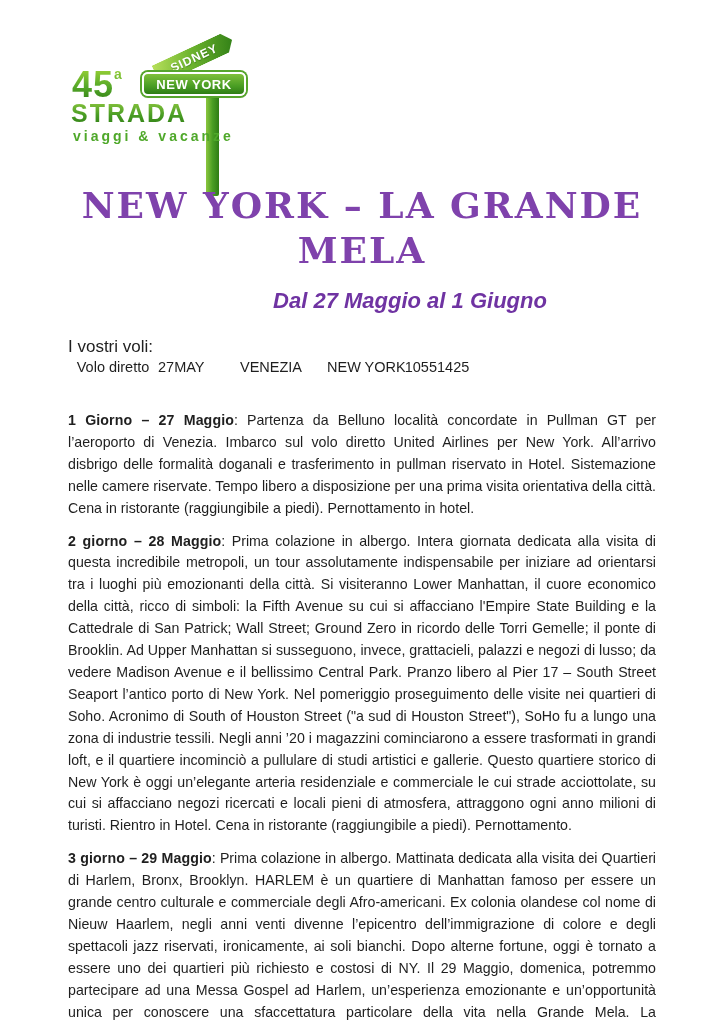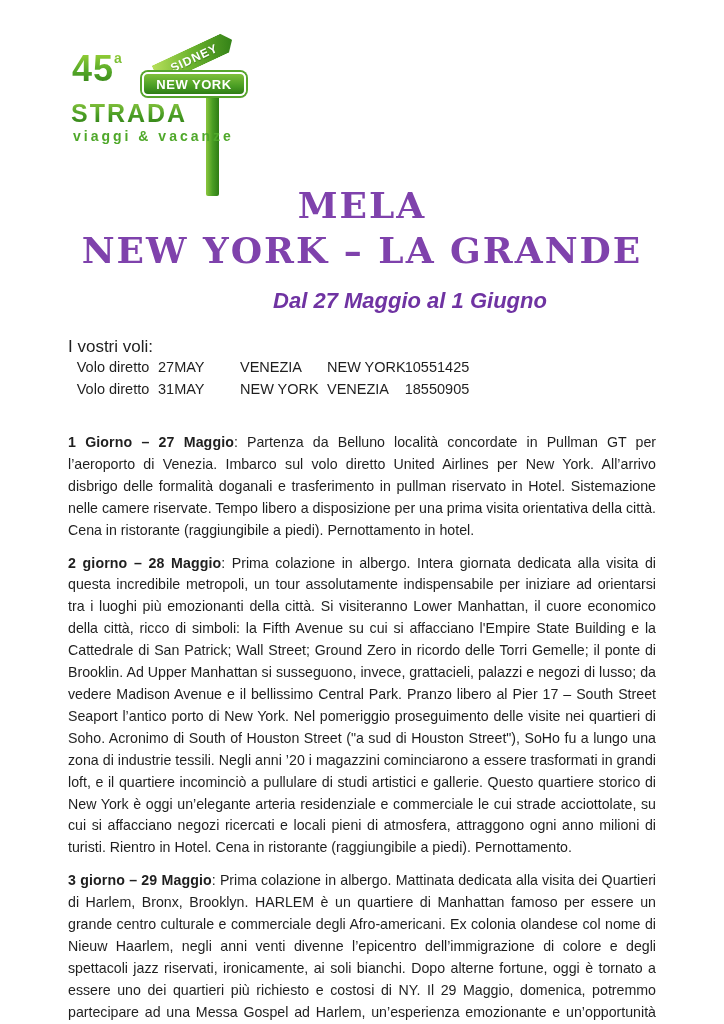--- a/index.html
+++ b/index.html
@@ -8,21 +8,21 @@
     width:724px; height:1024px;
     position:relative;
     font-family:"Liberation Sans", sans-serif;
     color:#1f1f1f;
     overflow:hidden;
   }
 
   
   .logo { position:absolute; left:70px; top:33px; width:195px; height:135px; }
   .logo-num {
-    position:absolute; left:2px; top:18px;
+    position:absolute; left:2px; top:34px;
     font-size:36px; font-weight:900; line-height:1;
     background:linear-gradient(180deg,#9ed437 0%,#55a828 55%,#2e7d15 100%);
     -webkit-background-clip:text; background-clip:text; color:transparent;
     letter-spacing:1px;
   }
   .logo-num sup { font-size:14px; font-weight:900; vertical-align:top; }
   .logo-name {
     position:absolute; left:1px; top:68px;
     font-size:25px; font-weight:900; line-height:1; letter-spacing:2px;
     background:linear-gradient(180deg,#8cc63f 0%,#4a9e24 55%,#2e7d15 100%);
@@ -110,37 +110,34 @@
   </div>
   <div class="sign-newyork">
     <span>NEW YORK</span>
   </div>
   <div class="logo-num"><span>45</span><sup>a</sup></div>
   <div class="logo-name">STRADA</div>
   <div class="logo-tagline">viaggi &amp; vacanze</div>
 </div>
 
 <h1 class="doc-title">
+  <div>NEW YORK – LA GRANDE</div>
   <div>MELA</div>
-  <div>NEW YORK – LA GRANDE</div>
 </h1>
 
 <div class="doc-subtitle">Dal 27 Maggio al 1 Giugno</div>
 
 <div class="content">
 
   <div class="flights-intro">I vostri voli:</div>
 
   <div class="flight-row">
     <span class="fc fc-type">Volo diretto</span><span class="fc fc-date">27MAY</span><span class="fc fc-from">VENEZIA</span><span class="fc fc-to">NEW YORK</span><span class="fc fc-dep">1055</span><span class="fc">1425</span>
   </div>
 
-  <div class="flight-row">
-    <span class="fc fc-type">Volo diretto</span><span class="fc fc-date">31MAY</span><span class="fc fc-from">NEW YORK</span><span class="fc fc-to">VENEZIA</span><span class="fc fc-dep">1855</span><span class="fc">0905</span>
-  </div>
 
   <p class="para first"><b>1 Giorno – 27 Maggio</b><span>: Partenza da Belluno località concordate in Pullman GT per l’aeroporto di Venezia. Imbarco sul volo diretto United Airlines per New York. All’arrivo disbrigo delle formalità doganali e trasferimento in pullman riservato in Hotel. Sistemazione nelle camere riservate. Tempo libero a disposizione per una prima visita orientativa della città. Cena in ristorante (raggiungibile a piedi). Pernottamento in hotel.</span></p>
 
   <p class="para"><b>2 giorno – 28 Maggio</b><span>: Prima colazione in albergo. Intera giornata dedicata alla visita di questa incredibile metropoli, un tour assolutamente indispensabile per iniziare ad orientarsi tra i luoghi più emozionanti della città. Si visiteranno Lower Manhattan, il cuore economico della città, ricco di simboli: la Fifth Avenue su cui si affacciano l'Empire State Building e la Cattedrale di San Patrick; Wall Street; Ground Zero in ricordo delle Torri Gemelle; il ponte di Brooklin. Ad Upper Manhattan si susseguono, invece, grattacieli, palazzi e negozi di lusso; da vedere Madison Avenue e il bellissimo Central Park. Pranzo libero al Pier 17 – South Street Seaport l’antico porto di New York. Nel pomeriggio proseguimento delle visite nei quartieri di Soho. Acronimo di South of Houston Street ("a sud di Houston Street"), SoHo fu a lungo una zona di industrie tessili. Negli anni ’20 i magazzini cominciarono a essere trasformati in grandi loft, e il quartiere incominciò a pullulare di studi artistici e gallerie. Questo quartiere storico di New York è oggi un’elegante arteria residenziale e commerciale le cui strade acciottolate, su cui si affacciano negozi ricercati e locali pieni di atmosfera, attraggono ogni anno milioni di turisti. Rientro in Hotel. Cena in ristorante (raggiungibile a piedi). Pernottamento.</span></p>
 
   <p class="para"><b>3 giorno – 29 Maggio</b><span>: Prima colazione in albergo. Mattinata dedicata alla visita dei Quartieri di Harlem, Bronx, Brooklyn. HARLEM è un quartiere di Manhattan famoso per essere un grande centro culturale e commerciale degli Afro-americani. Ex colonia olandese col nome di Nieuw Haarlem, negli anni venti divenne l’epicentro dell’immigrazione di colore e degli spettacoli jazz riservati, ironicamente, ai soli bianchi. Dopo alterne fortune, oggi è tornato a essere uno dei quartieri più richiesto e costosi di NY. Il 29 Maggio, domenica, potremmo partecipare ad una Messa Gospel ad Harlem, un’esperienza emozionante e un’opportunità unica per conoscere una sfaccettatura particolare della vita nella Grande Mela. La spettacolarità delle coreografie e l’espressività delle voci corali e soliste coinvolgono profondamente il</span></p>
 
 </div>
 
 </body></html>

